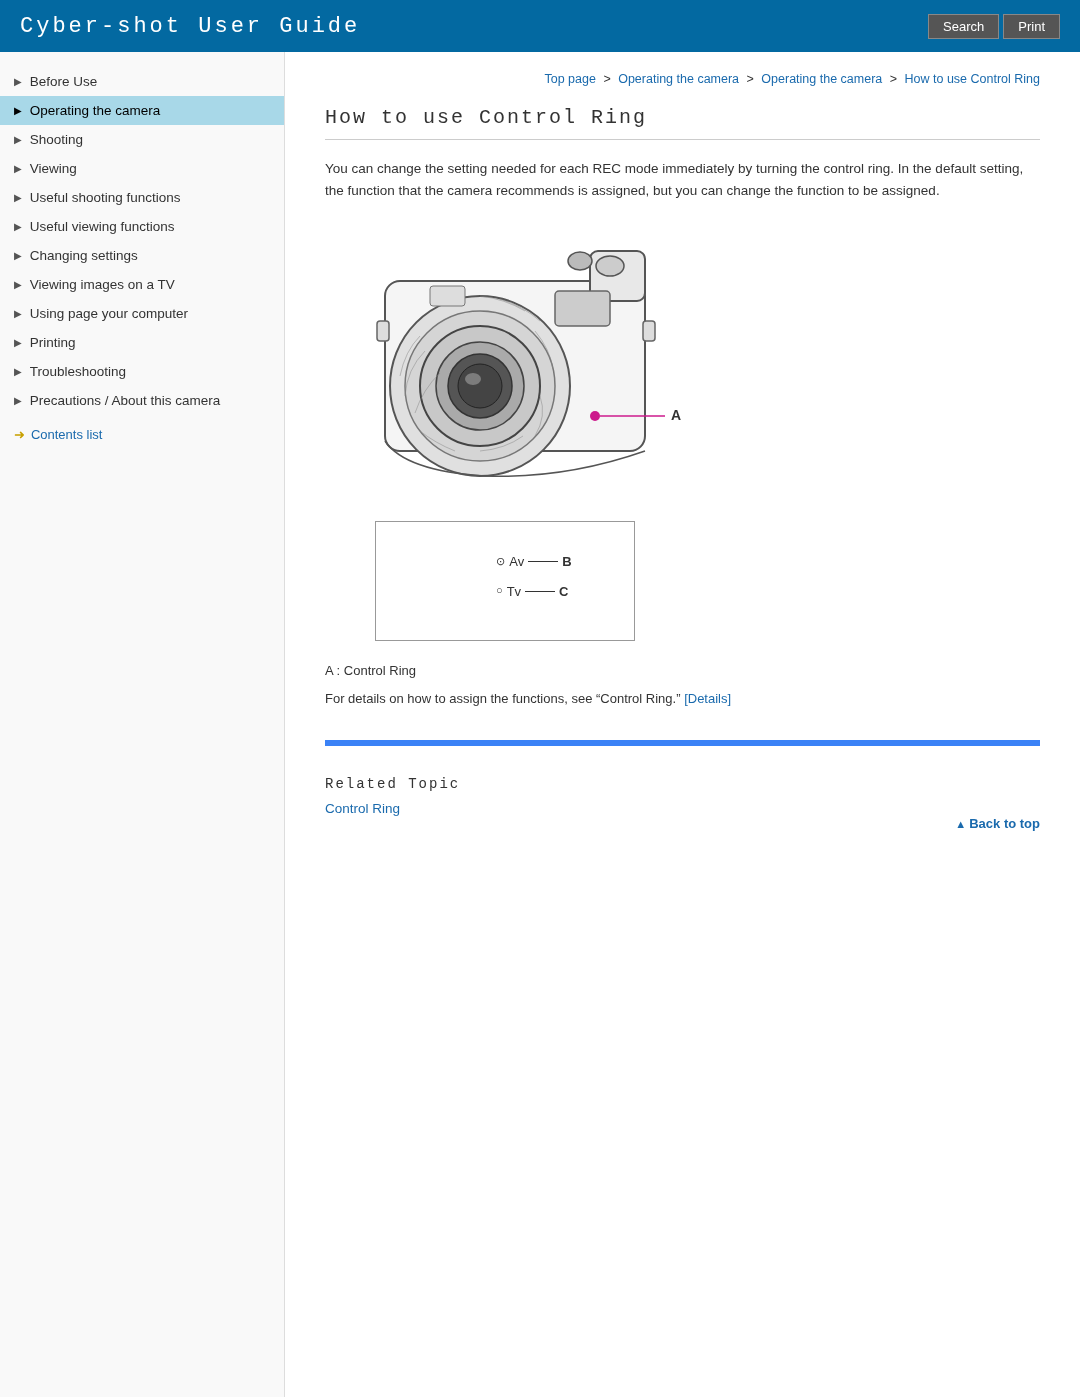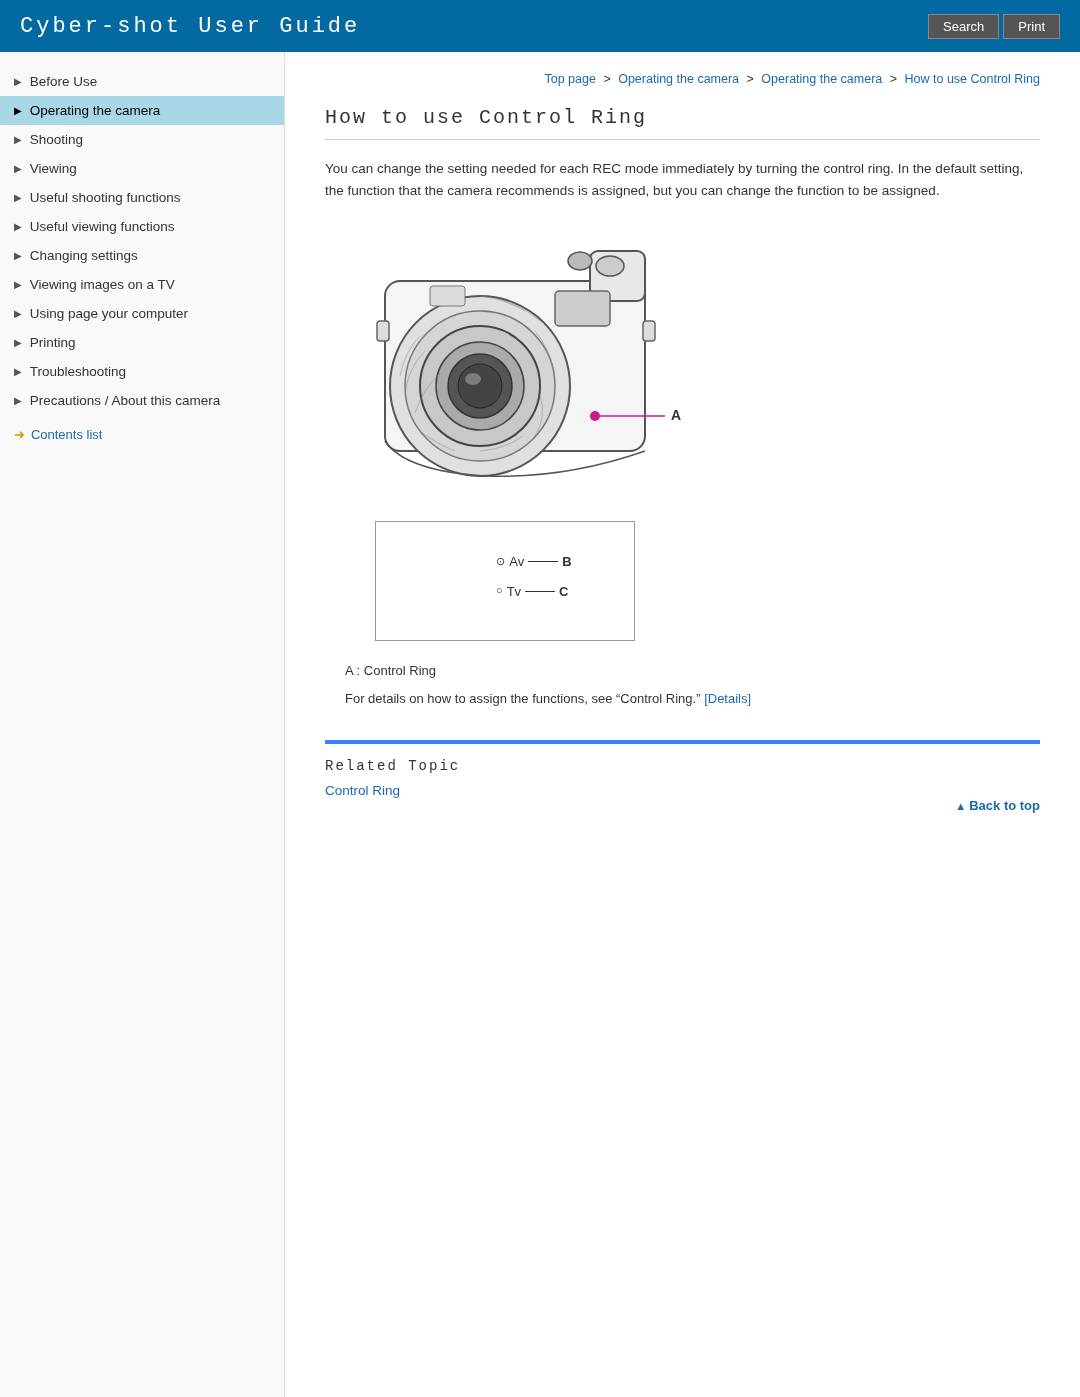--- a/index.html
+++ b/index.html
@@ -154,35 +154,34 @@
       height: 1px;
       background: #333;
       display: inline-block;
     }
 
     
     .labels-area {
       font-size: 13px;
       line-height: 1.8;
       margin-bottom: 6px;
-      margin-left: 20px;
     }
 
     
     .details-link {
       color: #1a6aad;
       text-decoration: none;
       cursor: pointer;
     }
 
     
     .related-topic {
-      border-top: 4px solid #3b82f6;
+      border-top: 6px solid #3b82f6;
       margin-top: 30px;
-      padding-top: 14px;
+      padding-top: 30px;
     }
     .related-topic-title {
       font-family: 'Courier New', monospace;
       font-size: 14px;
       letter-spacing: 2px;
       margin-bottom: 8px;
     }
     .related-link {
       color: #1a6aad;
       text-decoration: none;

